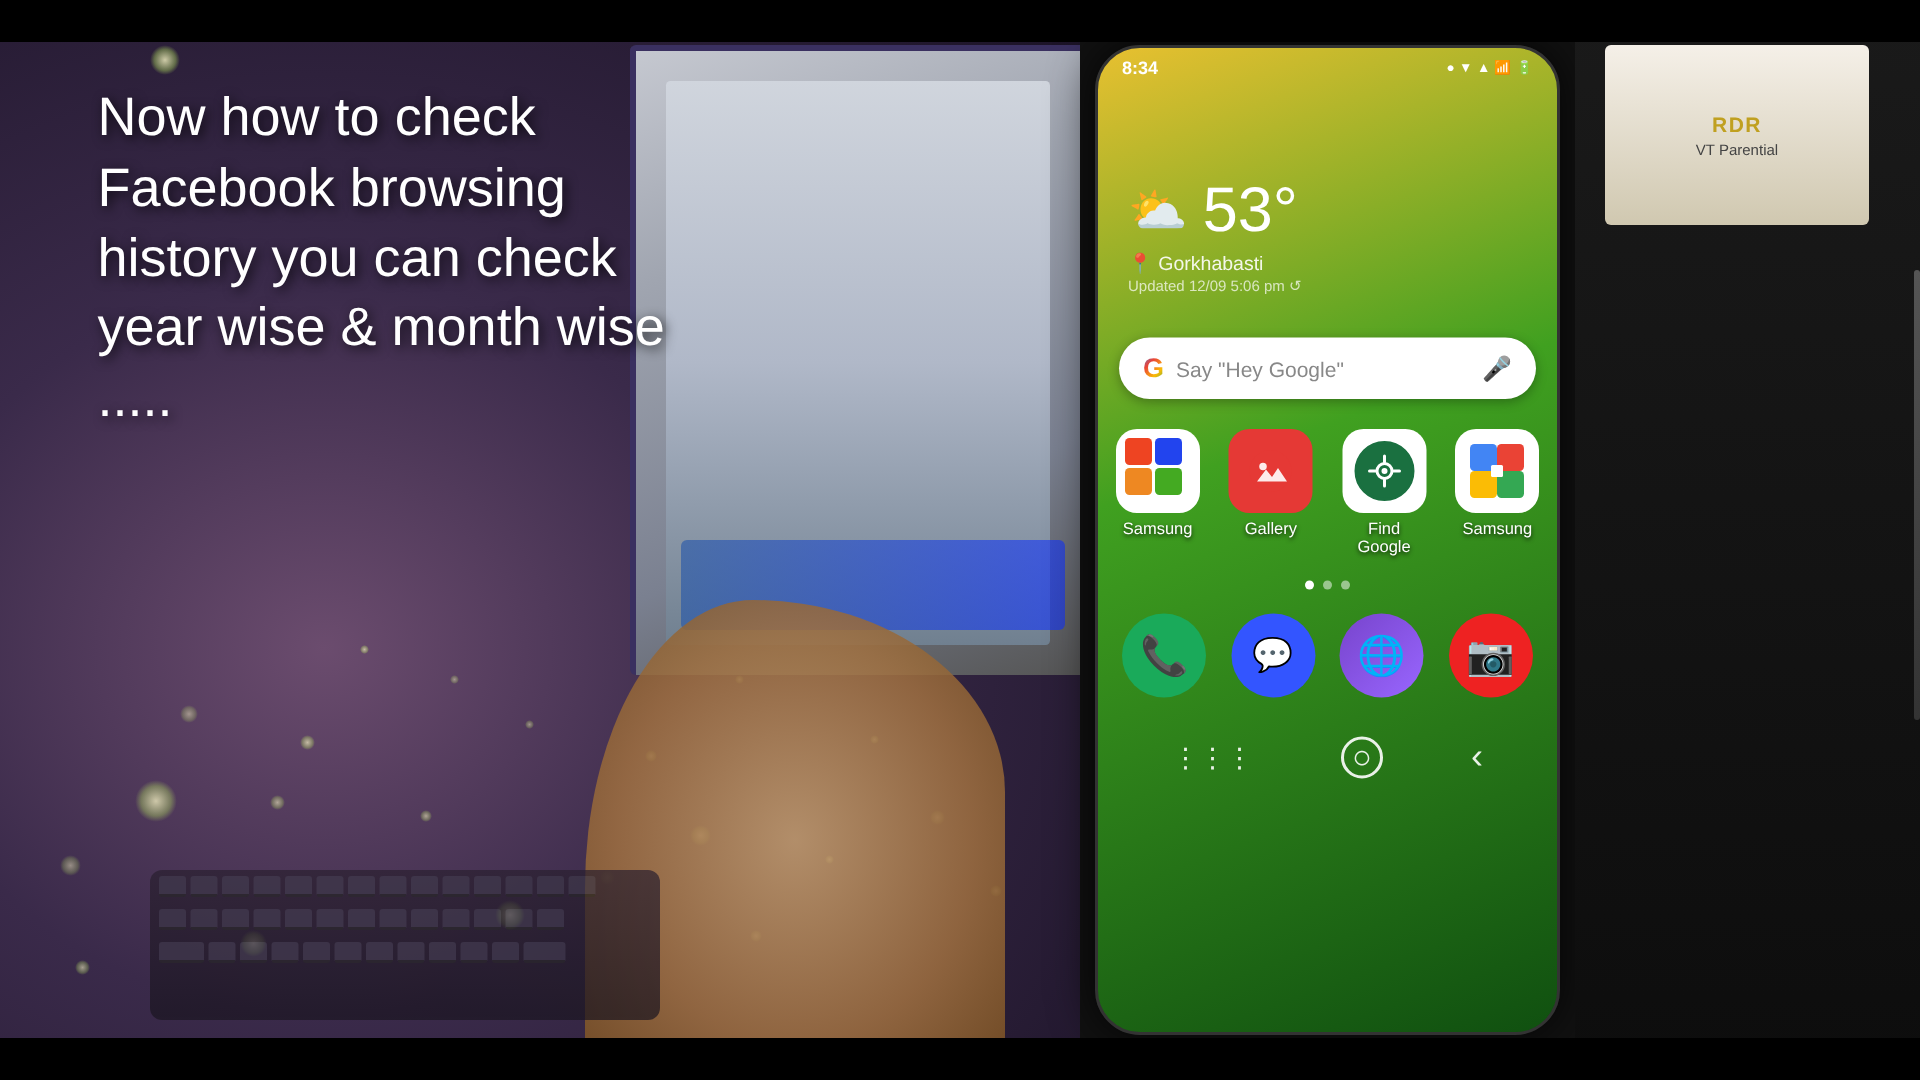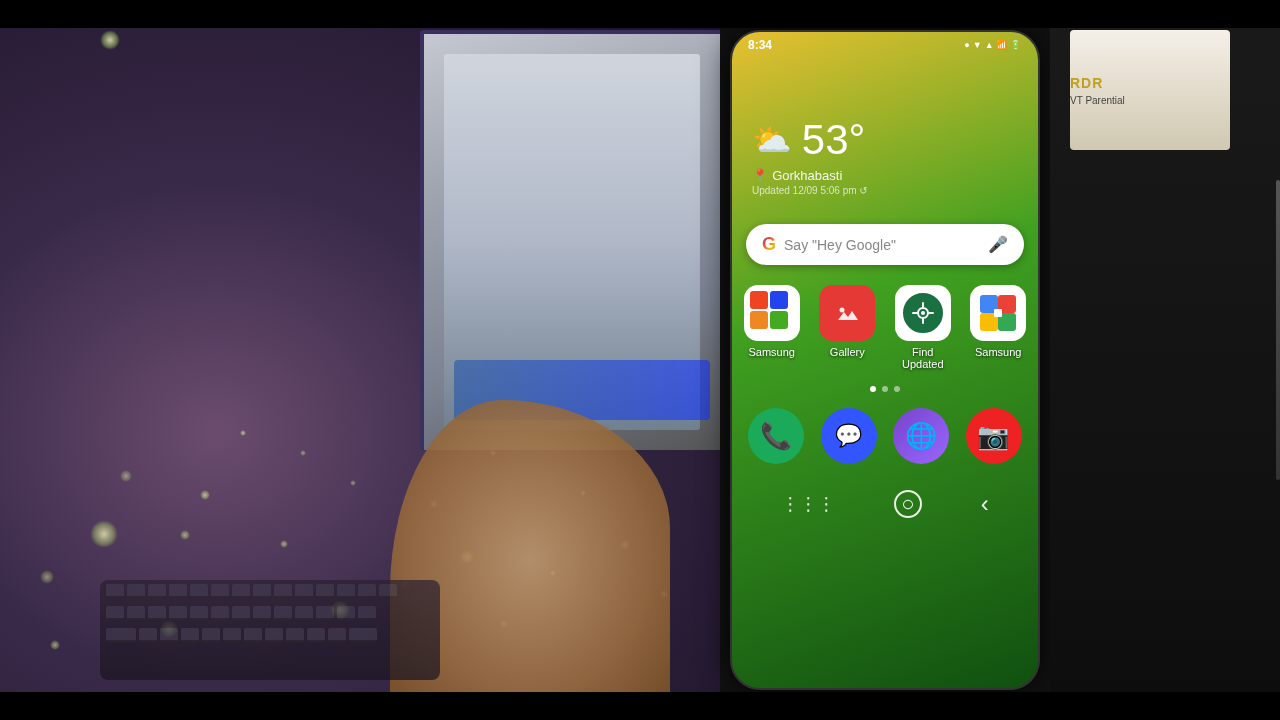--- a/index.html
+++ b/index.html
@@ -314,26 +314,26 @@
       position: absolute;
       left: 1050px; top: 0;
       width: 230px; height: 720px;
       background: linear-gradient(180deg, #1a1a1a 0%, #0d0d0d 100%);
       overflow: hidden;
     }
 
     .right-shelf {
       position: absolute;
       top: 30px; left: 20px;
-      width: 160px; height: 120px;
+      width: 176px; height: 120px;
       background: linear-gradient(180deg, #f5f0e8 0%, #d0c8b0 100%);
       border-radius: 4px;
       display: flex;
       flex-direction: column;
-      align-items: flex-start;
+      align-items: center;
       justify-content: center;
       gap: 4px;
     }
 
     .shelf-label {
       font-size: 14px;
       font-weight: 700;
       color: #c0a020;
       letter-spacing: 1px;
     }
@@ -458,20 +458,21 @@
           <div class="key"></div>
           <div class="key"></div>
         <div class="key"></div>
           <div class="key"></div>
           <div class="key"></div>
         <div class="key"></div>
           <div class="key" style="width:28px;"></div>
       </div>
     </div>
 
+    <div class="overlay-text">Now how to check Facebook browsing history you can check year wise &amp; month wise .....</div>
 
   </div>
 </div>
 
 <div id="phone-panel">
 
   <div class="status-bar">
     <span class="status-time">8:34</span>
     <div class="status-icons">
       <span style="font-size:9px;">●</span>
@@ -533,21 +534,21 @@
           <svg width="24" height="24" viewBox="0 0 24 24">
             <circle cx="12" cy="12" r="5" fill="none" stroke="white" stroke-width="2"></circle>
             <circle cx="12" cy="12" r="2" fill="white"></circle>
             <line x1="12" y1="2" x2="12" y2="6" stroke="white" stroke-width="2" stroke-linecap="round"></line>
             <line x1="12" y1="18" x2="12" y2="22" stroke="white" stroke-width="2" stroke-linecap="round"></line>
             <line x1="2" y1="12" x2="6" y2="12" stroke="white" stroke-width="2" stroke-linecap="round"></line>
             <line x1="18" y1="12" x2="22" y2="12" stroke="white" stroke-width="2" stroke-linecap="round"></line>
           </svg>
         </div>
       </div>
-      <span class="app-label">Find Updated</span>
+      <span class="app-label">Find Google</span>
     </div>
 
     <div class="app-item">
       <div class="app-icon icon-google" style="background:white; display:flex; align-items:center; justify-content:center;">
         <svg width="36" height="36" viewBox="0 0 36 36">
           <rect width="18" height="18" x="0" y="0" fill="#4285F4" rx="3"></rect>
           <rect width="18" height="18" x="18" y="0" fill="#EA4335" rx="3"></rect>
           <rect width="18" height="18" x="0" y="18" fill="#FBBC05" rx="3"></rect>
           <rect width="18" height="18" x="18" y="18" fill="#34A853" rx="3"></rect>
           <rect width="8" height="8" x="14" y="14" fill="white" rx="1"></rect>

